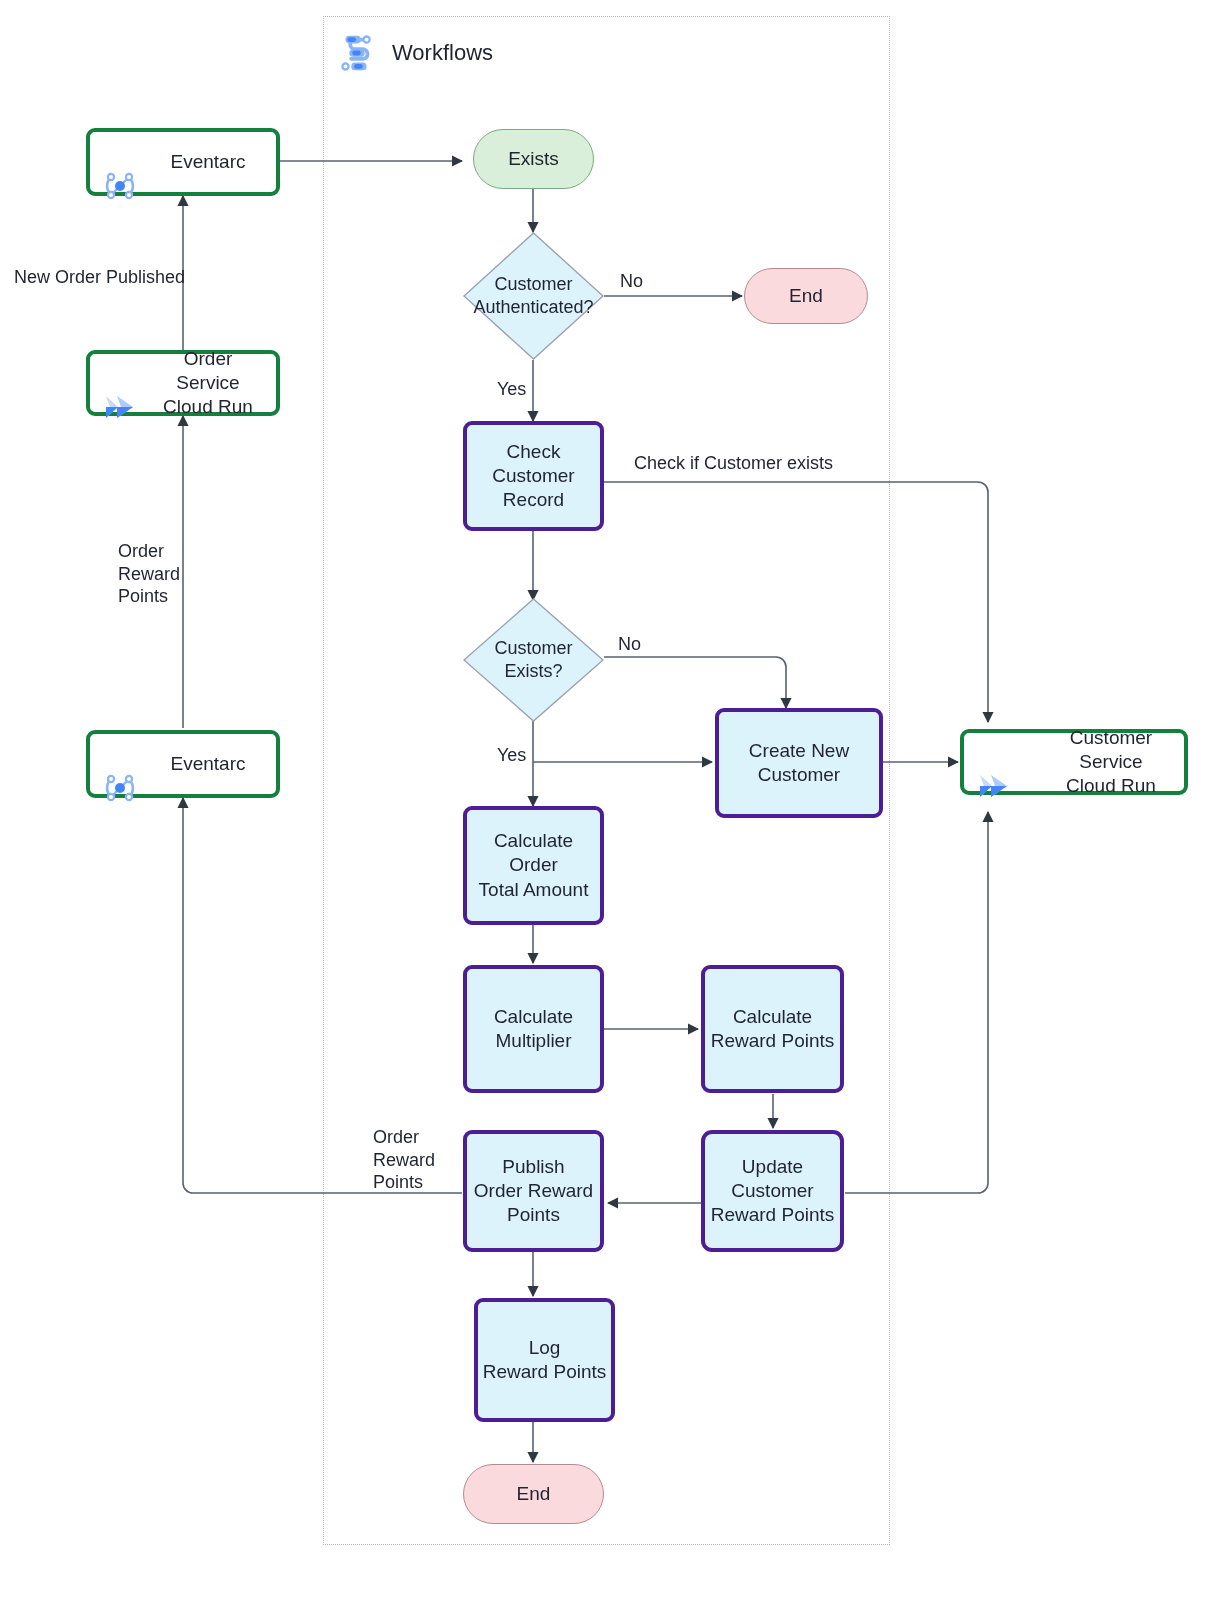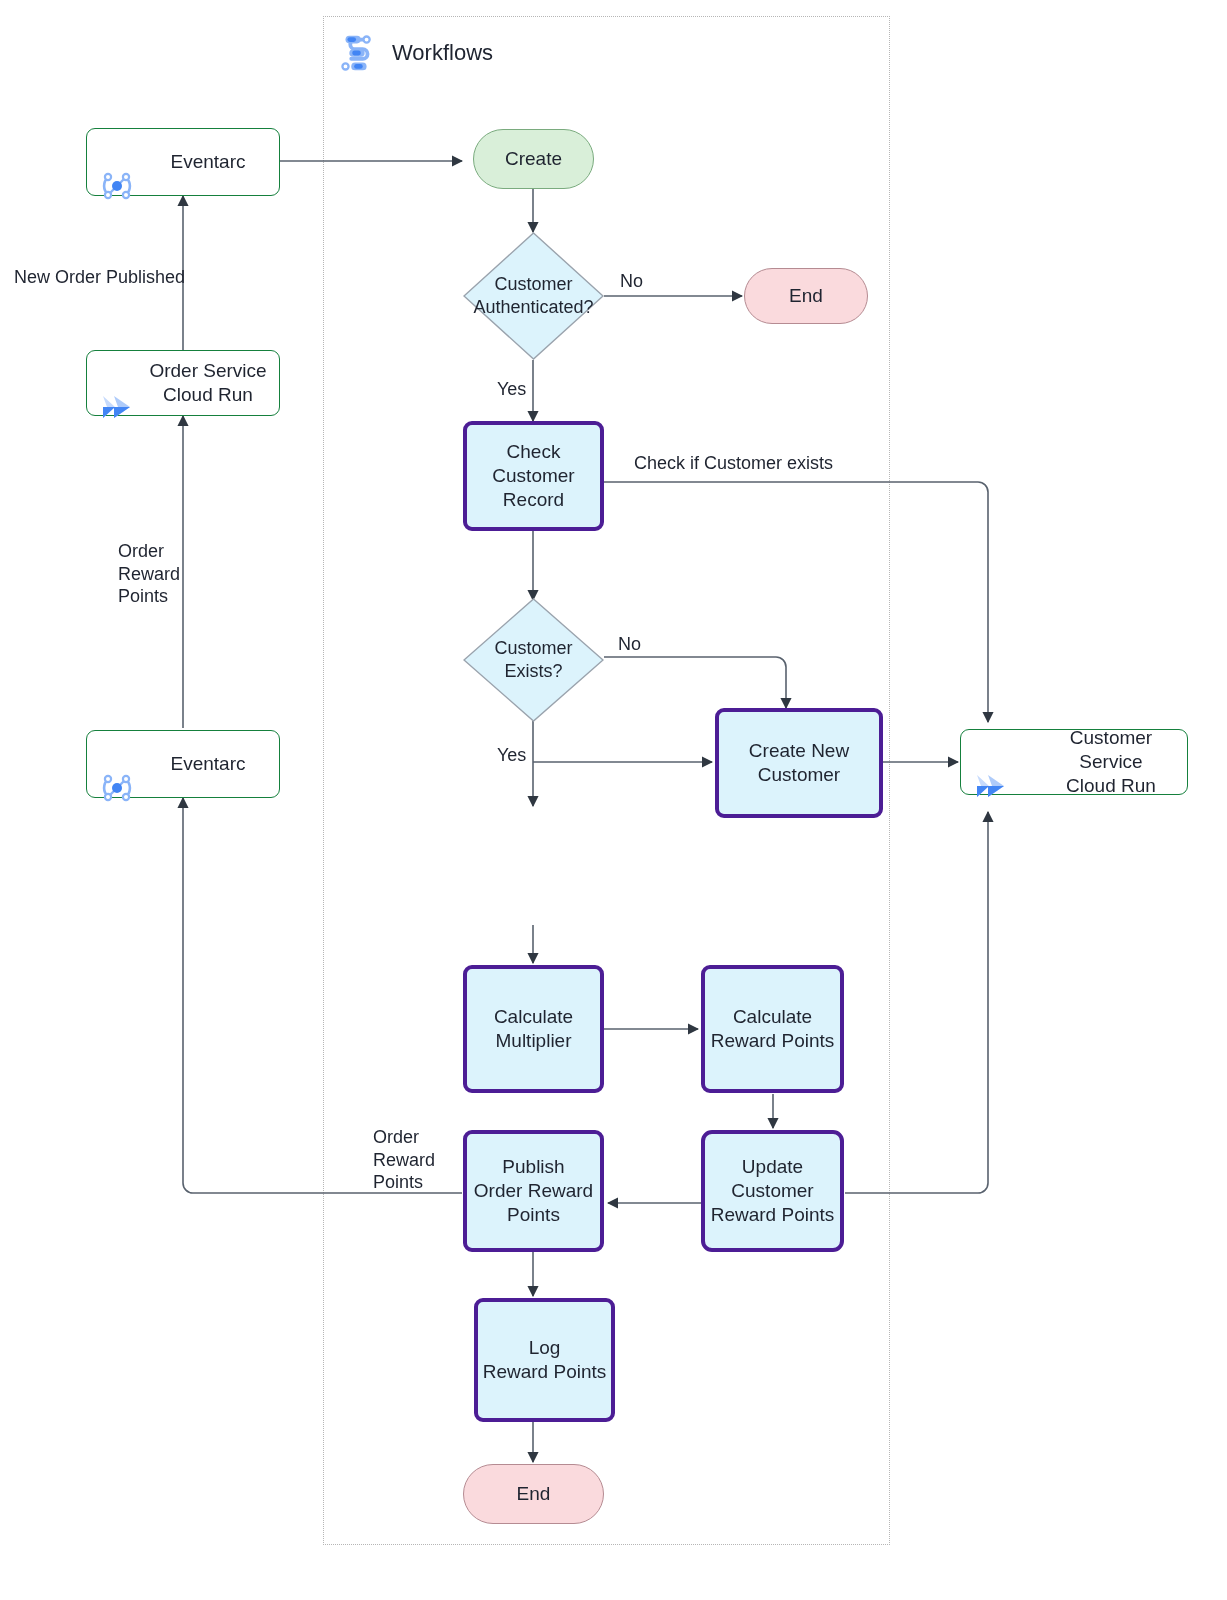--- a/index.html
+++ b/index.html
@@ -28,21 +28,21 @@
     justify-content: center;
     text-align: center;
     color: #1f2430;
     font-size: 19px;
     line-height: 1.28;
     white-space: pre-line;
   }
   
   .gcp-box {
     background: #ffffff;
-    border: 1px solid #15803d;
+    border: 4px solid #15803d;
     border-radius: 9px;
     gap: 10px;
     padding: 0 10px;
     justify-content: flex-start;
     box-shadow: 0 0 0 0 rgba(0,0,0,0);
   }
   .gcp-box .gcp-label { flex: 1; text-align: center; }
   .gcp-icon { flex: 0 0 auto; width: 40px; height: 40px; display:block; }
   
   .proc {
@@ -263,21 +263,21 @@
         <path d="M6 20 L18 20 L6 31 Z" fill="#4285f4"></path>
         <path d="M17 9 L33 20 L17 31 L21 20 Z" fill="#aecbfa"></path>
         <path d="M17 20 L33 20 L17 31 Z" fill="#4285f4"></path>
       </svg>
     </span>
     <span class="gcp-label">Customer Service
 Cloud Run</span>
   </div>
 
   <div class="node term-start" style="left:473px; top:129px; width:121px; height:60px;">
-    <span>Create</span>
+    <span>Exists</span>
   </div>
 
   <div class="node decision" style="left:463px; top:232px; width:141px; height:128px;">
     <svg width="141" height="128" viewBox="0 0 141 128" xmlns="http://www.w3.org/2000/svg">
       <polygon points="70.5,1 140,64 70.5,127 1,64" fill="#dcf3fc" stroke="#9aa3ad" stroke-width="1.4"></polygon>
     </svg>
     <span class="dlabel" style="font-size:18px;">Customer
 Authenticated?</span>
   </div>
 
@@ -297,20 +297,24 @@
     </svg>
     <span class="dlabel" style="font-size:18px;">Customer
 Exists?</span>
   </div>
 
   <div class="node proc" style="left:715px; top:708px; width:168px; height:110px;">
     <span>Create New
 Customer</span>
   </div>
 
+  <div class="node proc" style="left:463px; top:806px; width:141px; height:119px;">
+    <span>Calculate Order
+Total Amount</span>
+  </div>
 
   <div class="node proc" style="left:463px; top:965px; width:141px; height:128px;">
     <span>Calculate
 Multiplier</span>
   </div>
 
   <div class="node proc" style="left:701px; top:965px; width:143px; height:128px;">
     <span>Calculate
 Reward Points</span>
   </div>

